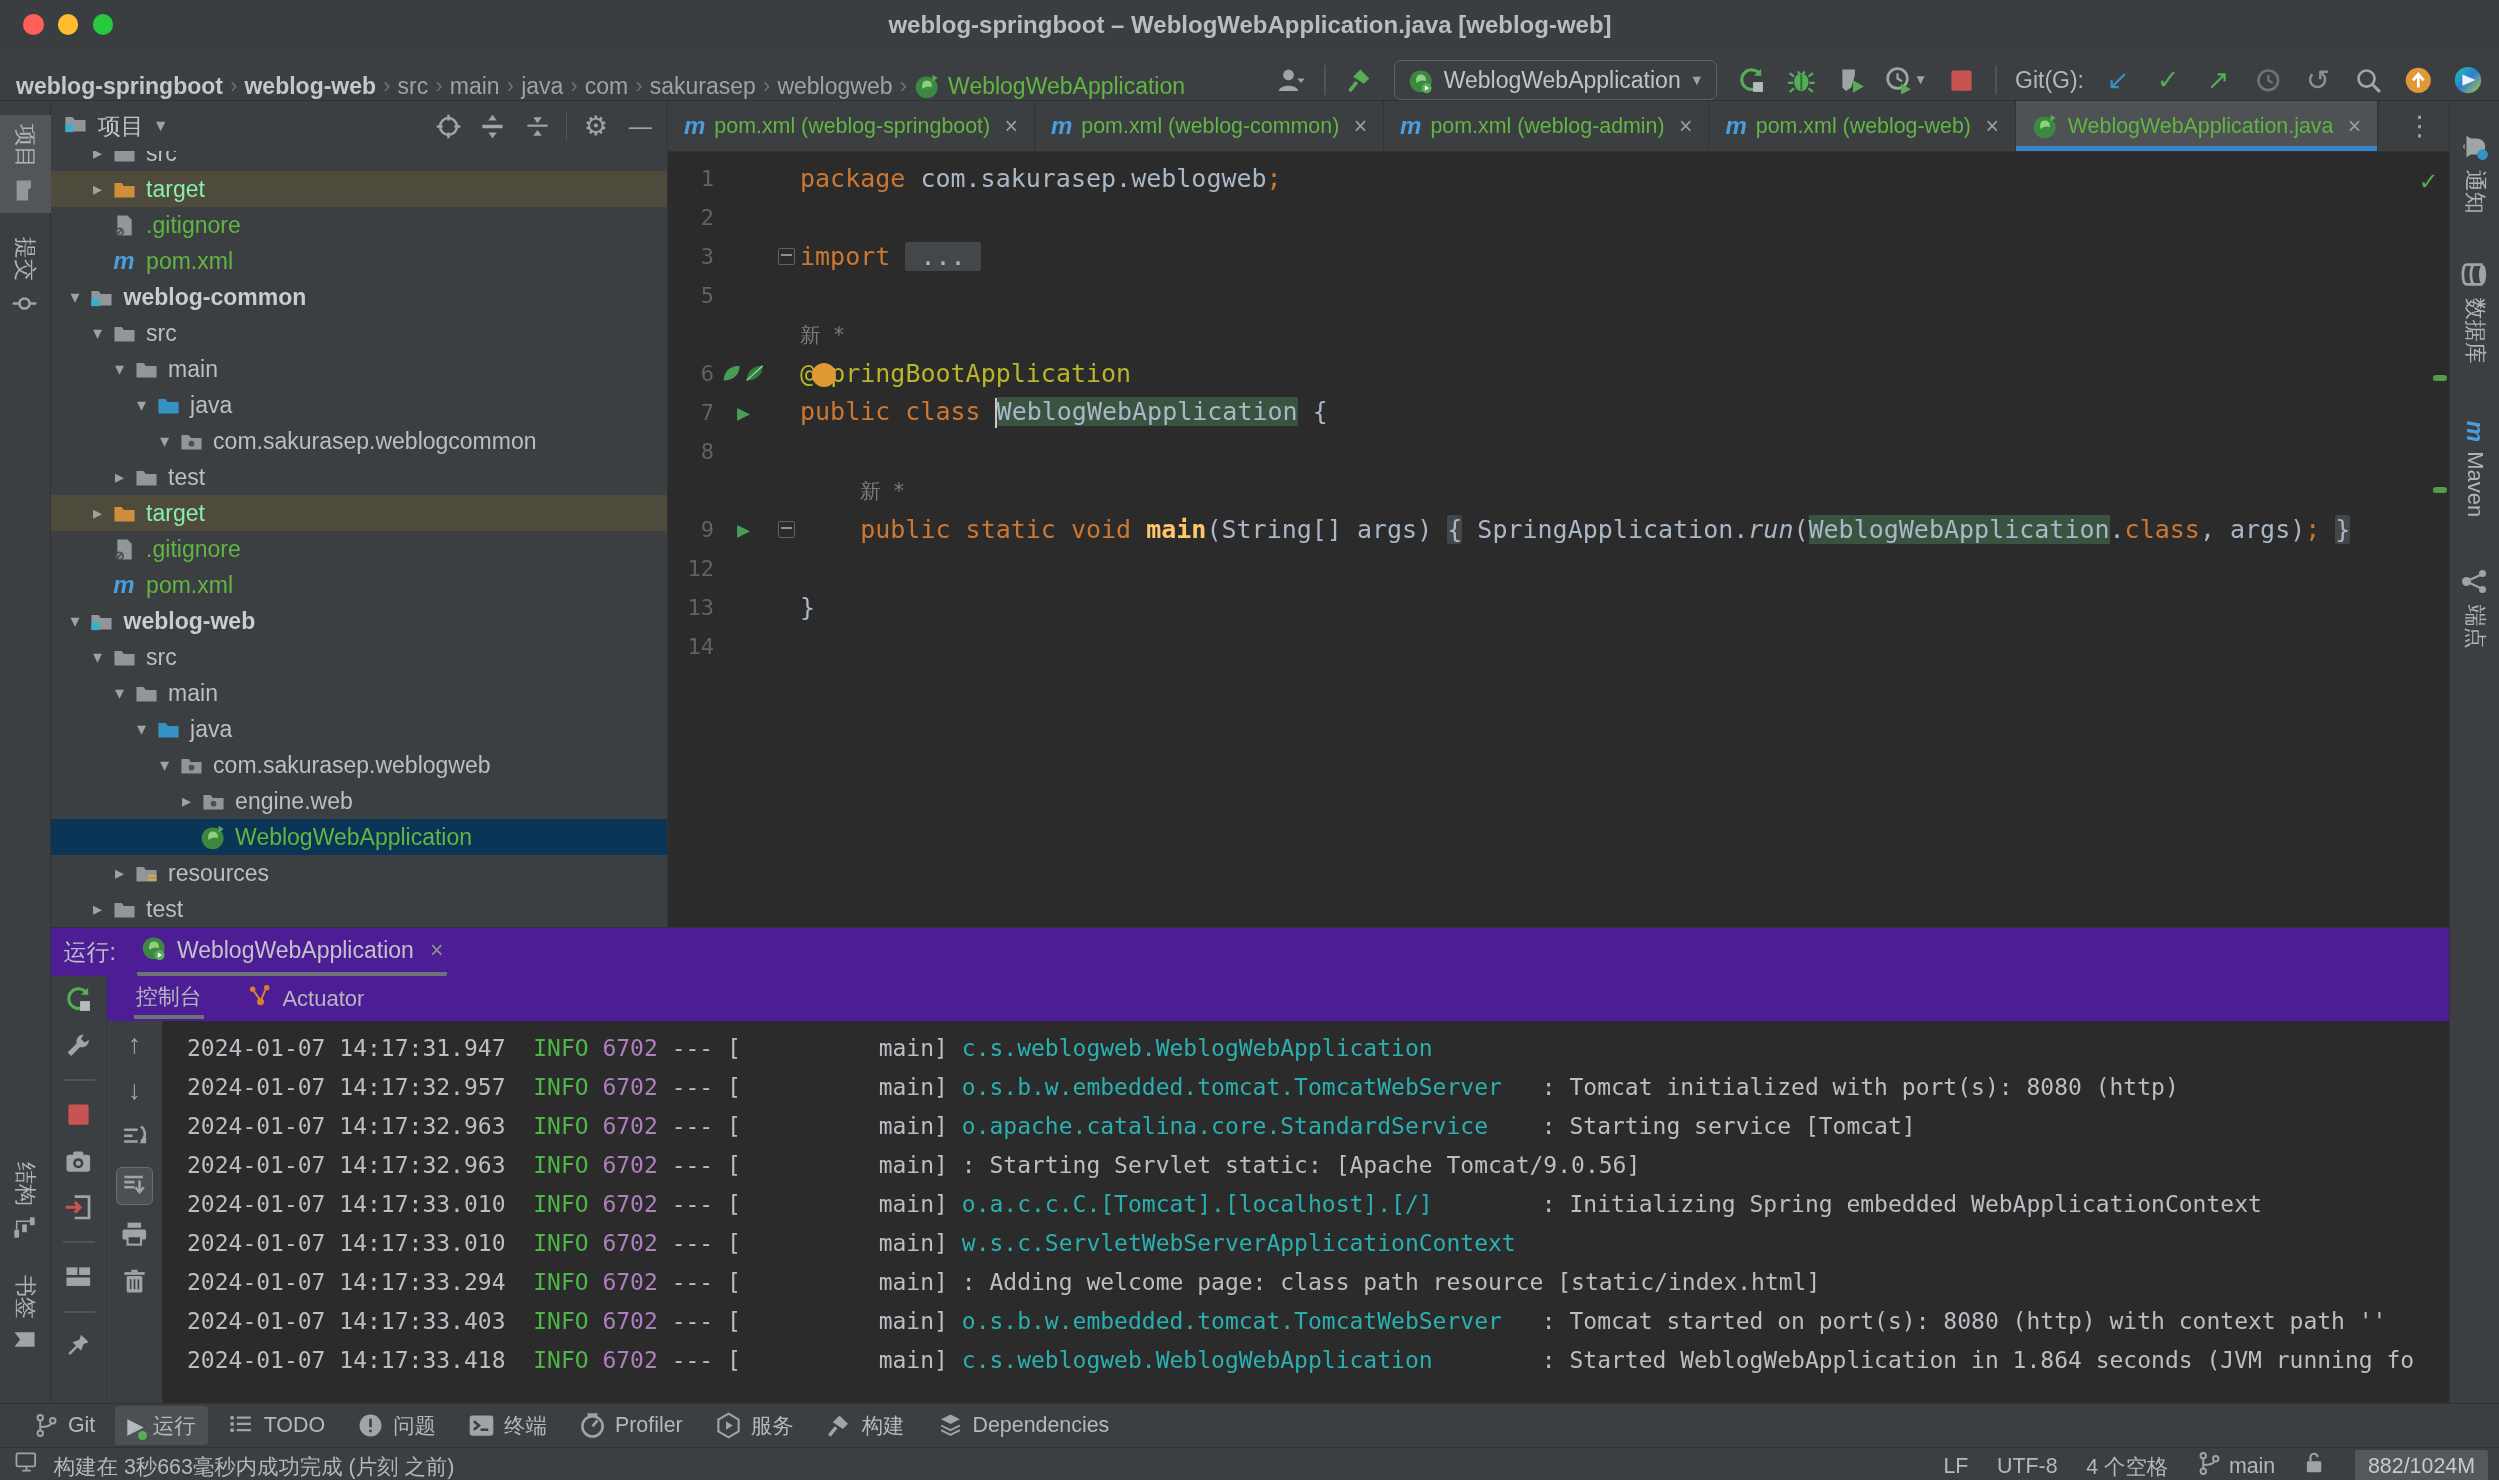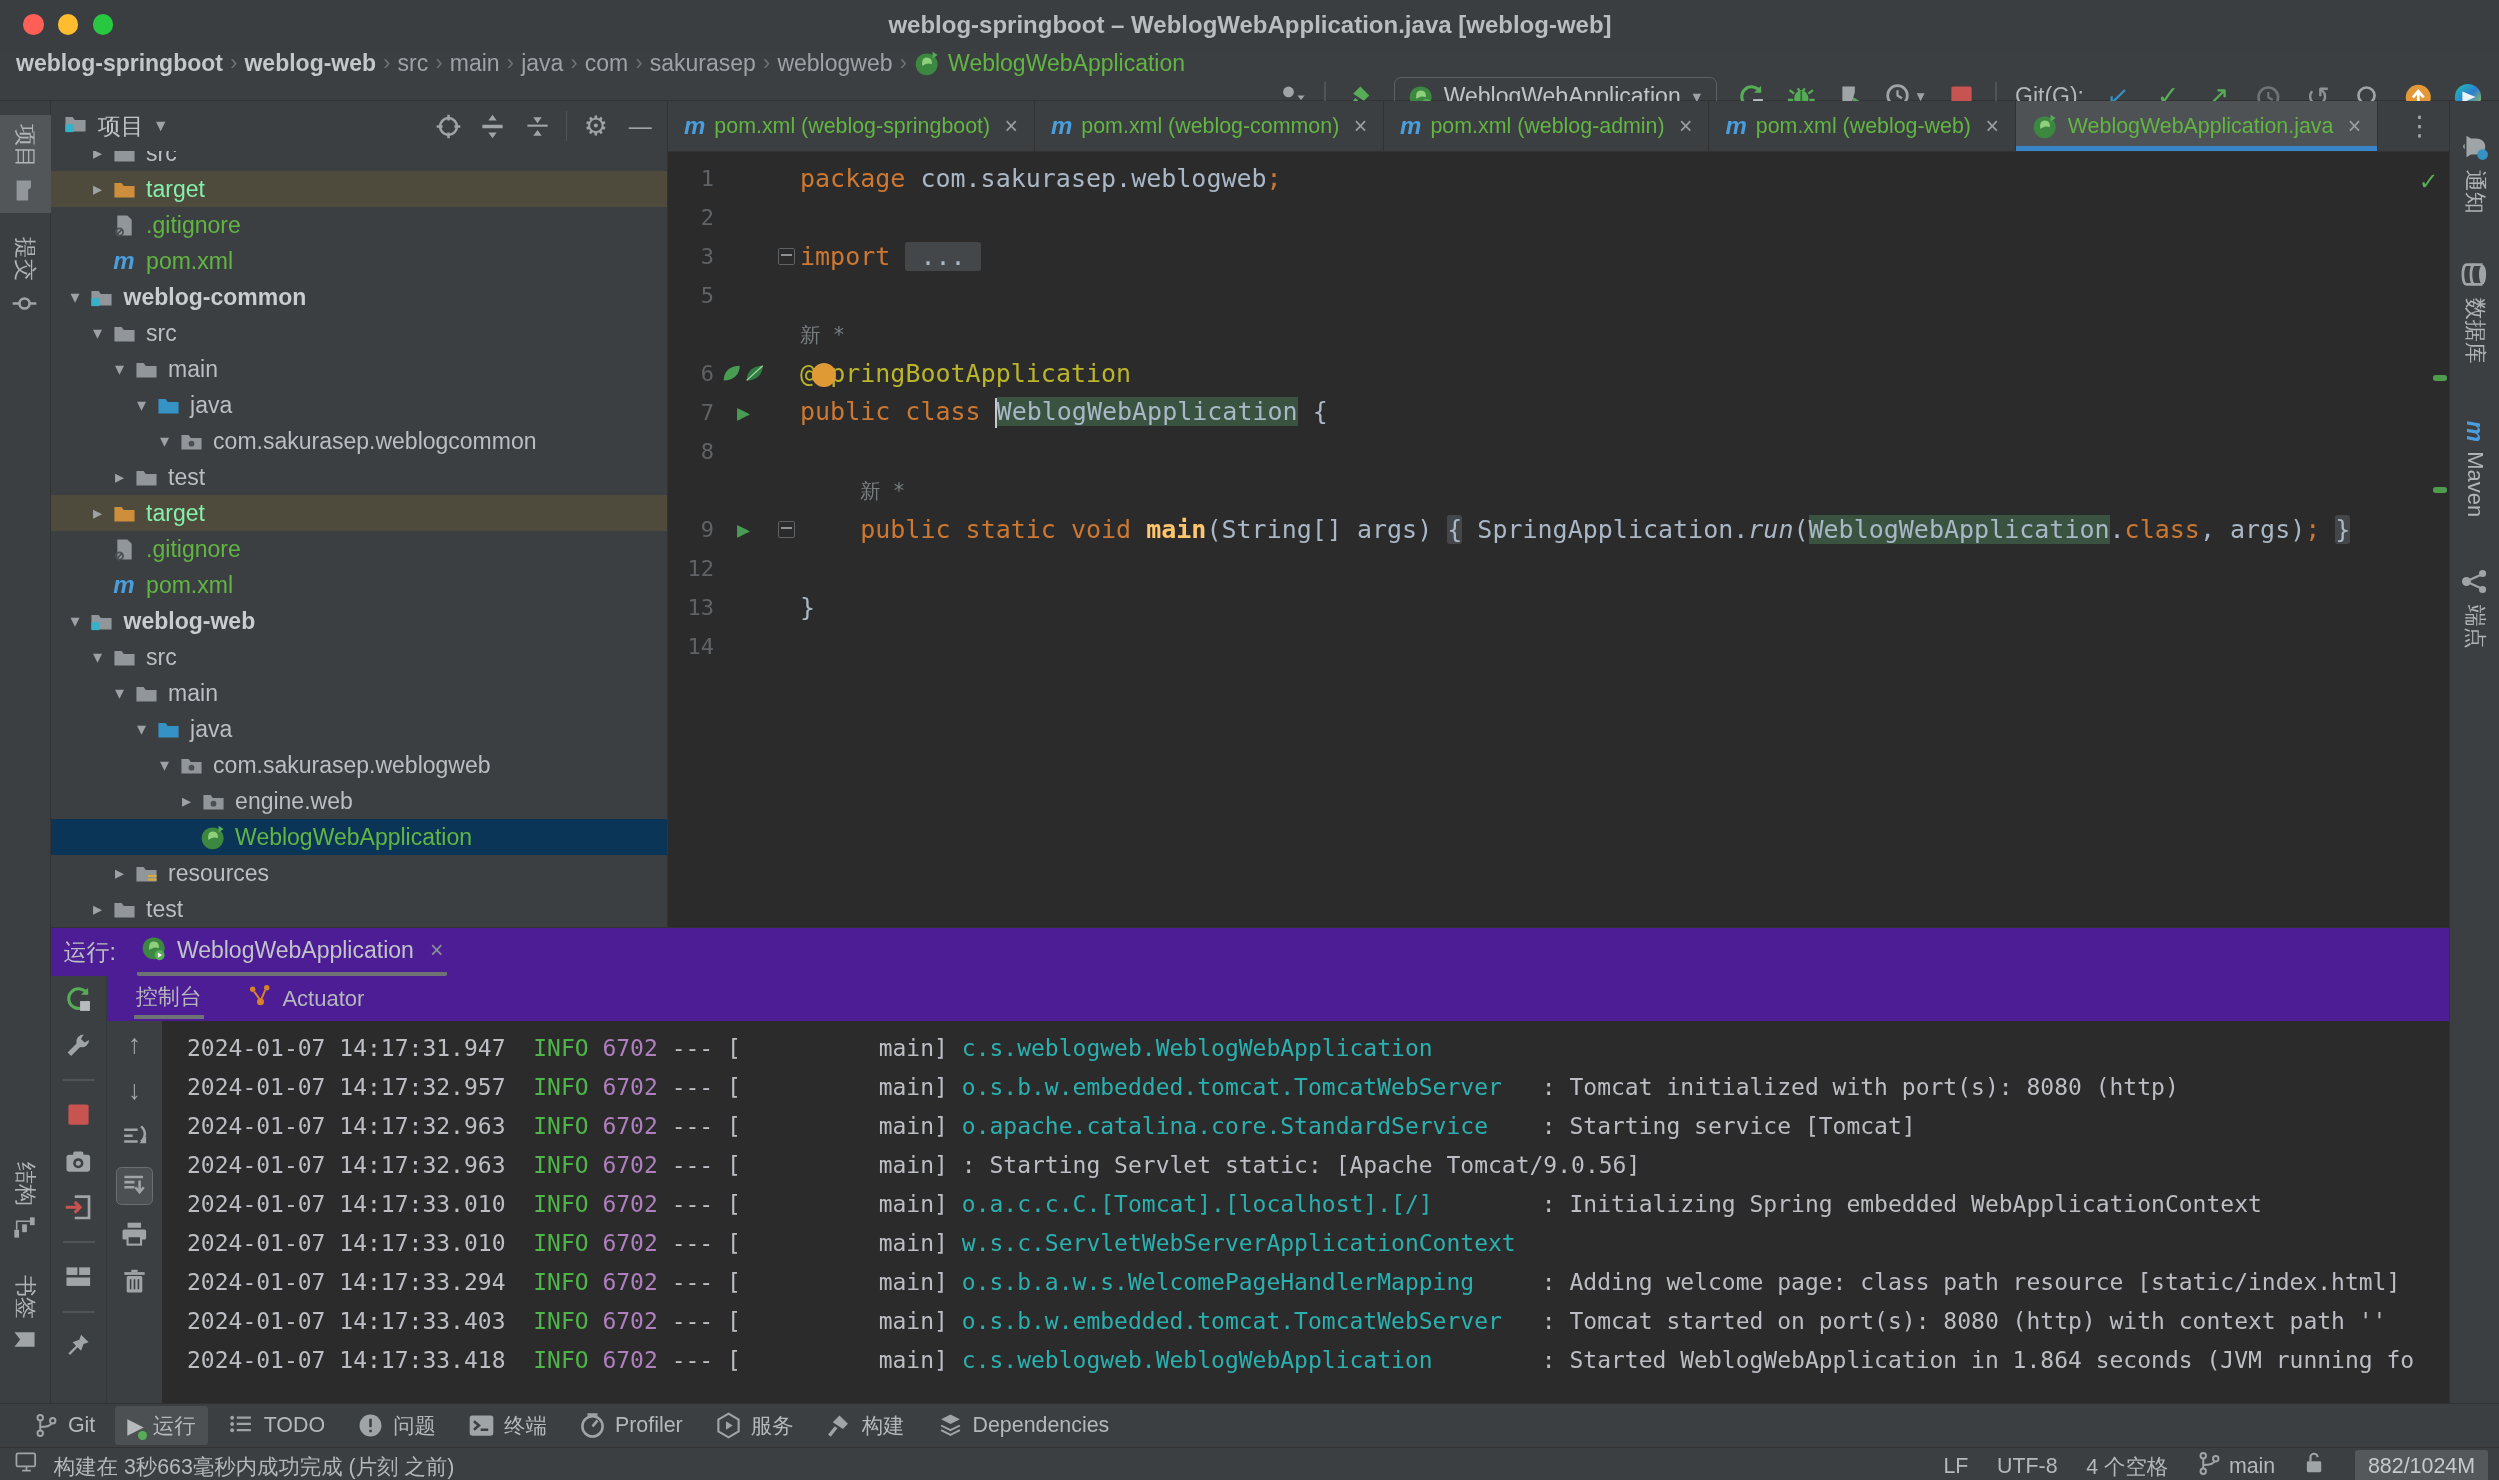--- a/index.html
+++ b/index.html
@@ -6,21 +6,21 @@
   #window{position:relative;width:2500px;height:1480px;background:#3c3f41;
     font-family:"Liberation Sans",sans-serif;color:#bbbec2;overflow:hidden;
     -webkit-font-smoothing:antialiased;}
   .mono{font-family:"DejaVu Sans Mono",monospace;}
   
   .titlebar{height:50px;display:flex;align-items:center;position:relative;background:#3b3e40;}
   .lights{position:absolute;left:23px;top:14.3px;display:flex;gap:14.3px;}
   .light{width:20.5px;height:20.5px;border-radius:50%;}
   .title{width:100%;text-align:center;font-size:24px;font-weight:bold;color:#b9bdc0;}
   
-  .navbar{height:50px;display:flex;align-items:flex-start;padding:0 16px;border-bottom:1.8px solid #323232;background:#3c3f41;flex-direction:column;}
+  .navbar{height:50px;display:flex;align-items:flex-end;padding:0 16px;border-bottom:1.8px solid #323232;background:#3c3f41;}
   .crumbs{display:flex;align-items:center;gap:3.6px;font-size:23px;color:#9da2a6;white-space:nowrap;}
   .crumb.bold{font-weight:bold;color:#c4c8cb;}
   .crumb-sep{color:#6d7376;font-size:21.4px;padding:0 3.6px;}
   .crumb-file{color:#62b543;display:flex;align-items:center;gap:7.1px;}
   .nav-right{margin-left:auto;display:flex;align-items:center;gap:18px;}
   .runbox{display:flex;align-items:center;gap:9px;border:1.8px solid #5e6264;border-radius:7.1px;
     padding:5.4px 12.5px;font-size:23px;color:#c0c4c7;}
   .vsep{width:1.8px;height:30px;background:#515456;}
   .ibtn{display:flex;align-items:center;justify-content:center;min-width:32px;height:32px;}
   .glyph{font-size:27px;line-height:1;}
@@ -933,21 +933,21 @@
                     </span>
                   </div>
                 </div>
               <div class="console mono" id="console">
                   <div class="lrow"><span>2024-01-07 14:17:31.947  </span><span class="l-lvl">INFO</span><span class="l-pid"> 6702</span><span> --- [</span><span class="l-thread">main]</span><span> </span><span class="l-logger">c.s.weblogweb.WeblogWebApplication</span></div>
                   <div class="lrow"><span>2024-01-07 14:17:32.957  </span><span class="l-lvl">INFO</span><span class="l-pid"> 6702</span><span> --- [</span><span class="l-thread">main]</span><span> </span><span class="l-logger">o.s.b.w.embedded.tomcat.TomcatWebServer</span><span>: Tomcat initialized with port(s): 8080 (http)</span></div>
                   <div class="lrow"><span>2024-01-07 14:17:32.963  </span><span class="l-lvl">INFO</span><span class="l-pid"> 6702</span><span> --- [</span><span class="l-thread">main]</span><span> </span><span class="l-logger">o.apache.catalina.core.StandardService</span><span>: Starting service [Tomcat]</span></div>
                   <div class="lrow"><span>2024-01-07 14:17:32.963  </span><span class="l-lvl">INFO</span><span class="l-pid"> 6702</span><span> --- [</span><span class="l-thread">main]</span><span> </span><span>: Starting Servlet static: [Apache Tomcat/9.0.56]</span></div>
                   <div class="lrow"><span>2024-01-07 14:17:33.010  </span><span class="l-lvl">INFO</span><span class="l-pid"> 6702</span><span> --- [</span><span class="l-thread">main]</span><span> </span><span class="l-logger">o.a.c.c.C.[Tomcat].[localhost].[/]</span><span>: Initializing Spring embedded WebApplicationContext</span></div>
                   <div class="lrow"><span>2024-01-07 14:17:33.010  </span><span class="l-lvl">INFO</span><span class="l-pid"> 6702</span><span> --- [</span><span class="l-thread">main]</span><span> </span><span class="l-logger">w.s.c.ServletWebServerApplicationContext</span></div>
-                  <div class="lrow"><span>2024-01-07 14:17:33.294  </span><span class="l-lvl">INFO</span><span class="l-pid"> 6702</span><span> --- [</span><span class="l-thread">main]</span><span> </span><span class="l-logger">o.s.b.a.w.s.WelcomePageHandlerMapping</span><span>: Adding welcome page: class path resource [static/index.html]</span></div>
+                  <div class="lrow"><span>2024-01-07 14:17:33.294  </span><span class="l-lvl">INFO</span><span class="l-pid"> 6702</span><span> --- [</span><span class="l-thread">main]</span><span> </span><span>: Adding welcome page: class path resource [static/index.html]</span></div>
                   <div class="lrow"><span>2024-01-07 14:17:33.403  </span><span class="l-lvl">INFO</span><span class="l-pid"> 6702</span><span> --- [</span><span class="l-thread">main]</span><span> </span><span class="l-logger">o.s.b.w.embedded.tomcat.TomcatWebServer</span><span>: Tomcat started on port(s): 8080 (http) with context path ''</span></div>
                   <div class="lrow"><span>2024-01-07 14:17:33.418  </span><span class="l-lvl">INFO</span><span class="l-pid"> 6702</span><span> --- [</span><span class="l-thread">main]</span><span> </span><span class="l-logger">c.s.weblogweb.WeblogWebApplication</span><span>: Started WeblogWebApplication in 1.864 seconds (JVM running fo</span></div>
                 </div>
             </div>
           </div>
         </div>
       </div>
       </div>
 
     <div class="stripe right" id="stripe-right">

